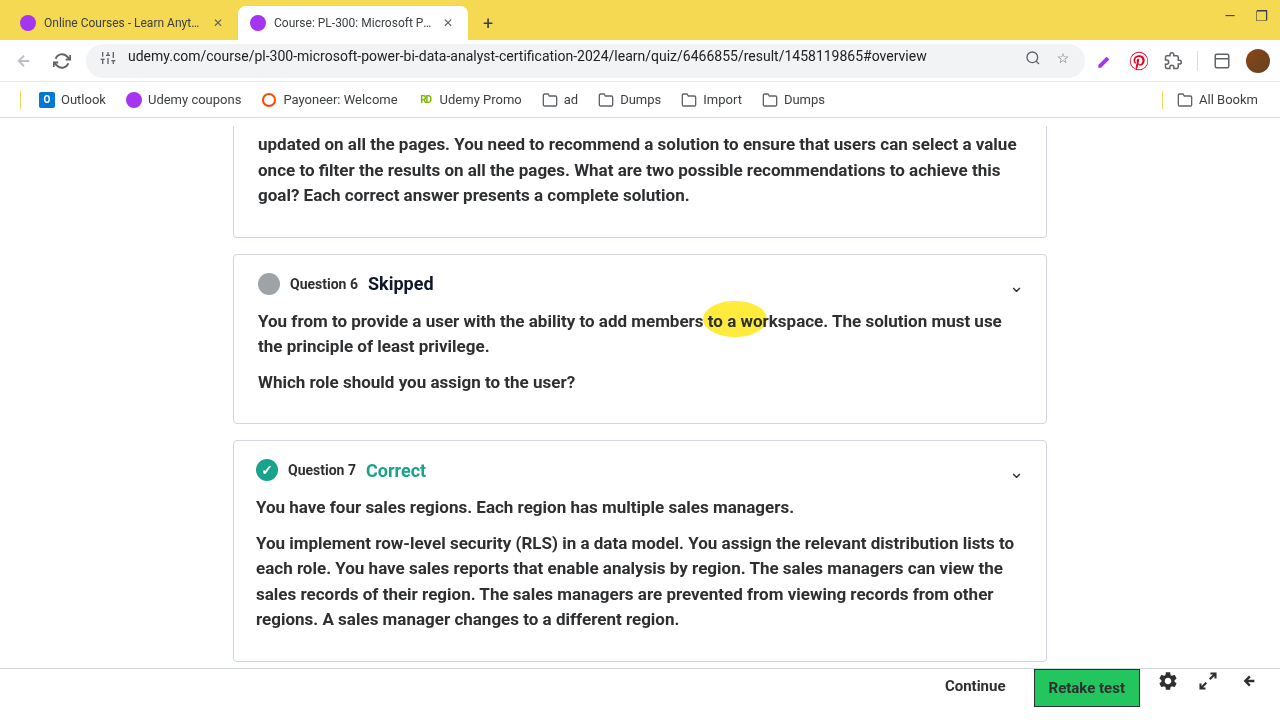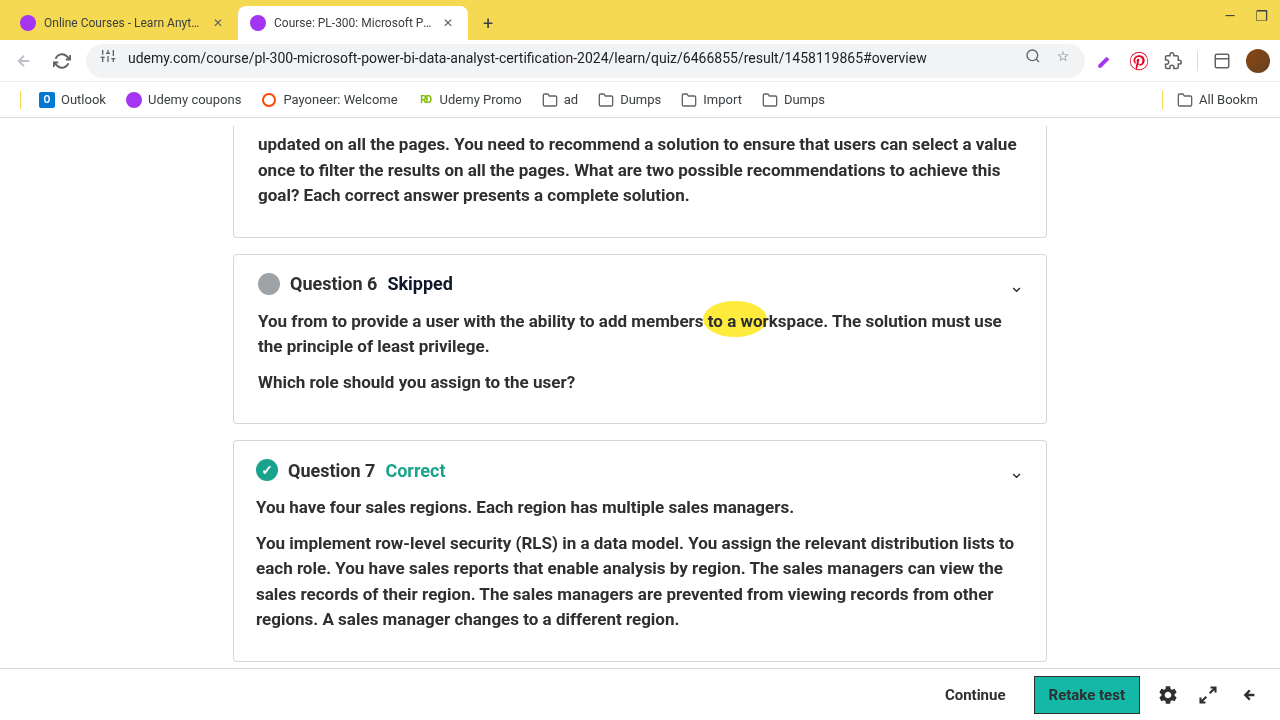--- a/index.html
+++ b/index.html
@@ -12,21 +12,21 @@
 .tab-favicon { width: 16px; height: 16px; border-radius: 50%; background: #a435f0; flex-shrink: 0; }
 .tab-title { white-space: nowrap; overflow: hidden; text-overflow: ellipsis; flex: 1; }
 .tab-close { width: 16px; height: 16px; display: flex; align-items: center; justify-content: center; color: #5f6368; cursor: pointer; }
 .new-tab { width: 28px; height: 28px; display: flex; align-items: center; justify-content: center; color: #3c4043; cursor: pointer; margin-left: 6px; margin-bottom: 3px; font-size: 18px; }
 .window-controls { position: absolute; right: 12px; top: 8px; display: flex; gap: 20px; color: #3c4043; }
 .window-controls span { cursor: pointer; font-size: 14px; }
 
 .toolbar { background: #fff; height: 42px; display: flex; align-items: center; padding: 0 10px; gap: 10px; border-bottom: 1px solid #e8eaed; }
 .nav-arrow { width: 28px; height: 28px; display: flex; align-items: center; justify-content: center; color: #5f6368; cursor: pointer; }
 .nav-arrow.disabled { color: #bdc1c6; }
-.address-bar { flex: 1; height: 34px; background: #f1f3f4; border-radius: 17px; display: flex; align-items: flex-end; padding: 12px 12px; gap: 10px; font-size: 14px; color: #202124; }
+.address-bar { flex: 1; height: 34px; background: #f1f3f4; border-radius: 17px; display: flex; align-items: flex-start; padding: 4px 12px; gap: 10px; font-size: 14px; color: #202124; }
 .site-icon { width: 20px; height: 20px; display: flex; align-items: center; justify-content: center; color: #5f6368; font-size: 13px; }
 .url-text { flex: 1; white-space: nowrap; overflow: hidden; }
 .addr-icon { width: 20px; height: 20px; display: flex; align-items: center; justify-content: center; color: #5f6368; cursor: pointer; }
 .toolbar-right { display: flex; align-items: center; gap: 14px; }
 .ext-icon { width: 20px; height: 20px; display: flex; align-items: center; justify-content: center; cursor: pointer; }
 .pinterest { color: #e60023; font-weight: bold; font-size: 16px; }
 .puzzle { color: #5f6368; }
 .avatar { width: 24px; height: 24px; border-radius: 50%; background: linear-gradient(135deg, #8b4513, #654321); }
 .tabs-icon { color: #5f6368; font-size: 16px; }
 .divider-v { width: 1px; height: 20px; background: #dadce0; }
@@ -50,34 +50,34 @@
 .question-card.partial { border-top: none; border-radius: 0 0 4px 4px; padding-top: 6px; }
 .question-card.cutoff { margin-bottom: 0; padding-left: 22px; }
 
 .q-body p { font-size: 17px; font-weight: 700; color: #2d2f31; line-height: 1.5; margin-bottom: 10px; }
 
 .q-header { display: flex; align-items: center; gap: 10px; margin-bottom: 14px; }
 .status-dot { width: 22px; height: 22px; border-radius: 50%; flex-shrink: 0; }
 .status-dot.skipped { background: #9da3a7; }
 .status-dot.correct { background: #19a38c; display: flex; align-items: center; justify-content: center; }
 .status-dot.correct::after { content: "✓"; color: #fff; font-size: 14px; font-weight: bold; }
-.q-title { font-size: 18px; font-weight: 700; color: #2d2f31; }
+.q-title { font-size: 14px; font-weight: 700; color: #2d2f31; }
 .q-status { font-size: 18px; font-weight: 700; }
 .q-status.skipped { color: #0f172a; }
 .q-status.correct { color: #19a38c; }
 .chevron { position: absolute; right: 22px; top: 20px; color: #2d2f31; cursor: pointer; font-size: 18px; }
 
 .highlight-marker { position: absolute; width: 64px; height: 36px; background: #ffeb3b; border-radius: 50%; z-index: -1; left: 469px; top: 46px; }
 .q6 { position: relative; z-index: 0; }
 .q6 .q-body { position: relative; z-index: 1; }
 
 
-.bottom-bar { position: absolute; bottom: 0; left: 0; right: 0; height: 52px; background: #fff; border-top: 1px solid #d1d7dc; display: flex; align-items: center; justify-content: flex-end; padding: 0 20px; gap: 16px; }
+.bottom-bar { position: absolute; bottom: 0; left: 0; right: 0; height: 52px; background: #fff; border-top: 1px solid #d1d7dc; display: flex; align-items: flex-start; justify-content: flex-end; padding: 0 20px; gap: 16px; }
 .btn-continue { font-size: 15px; font-weight: 700; color: #2d2f31; background: none; border: none; cursor: pointer; padding: 8px 12px; }
-.btn-retake { font-size: 15px; font-weight: 700; color: #2d2f31; background: #14b8a6; border: 1px solid #2d2f31; padding: 9px 14px; cursor: pointer; }
+.btn-retake { font-size: 15px; font-weight: 700; color: #2d2f31; background: #22c55e; border: 1px solid #2d2f31; padding: 9px 14px; cursor: pointer; }
 .bb-icon { width: 24px; height: 24px; display: flex; align-items: center; justify-content: center; color: #2d2f31; cursor: pointer; font-size: 20px; }
 </style>
 </head>
 <body>
 
 <div class="browser-top">
   <div class="tab">
     <span class="tab-favicon"></span>
     <span class="tab-title">Online Courses - Learn Anythin</span>
     <span class="tab-close">✕</span>

